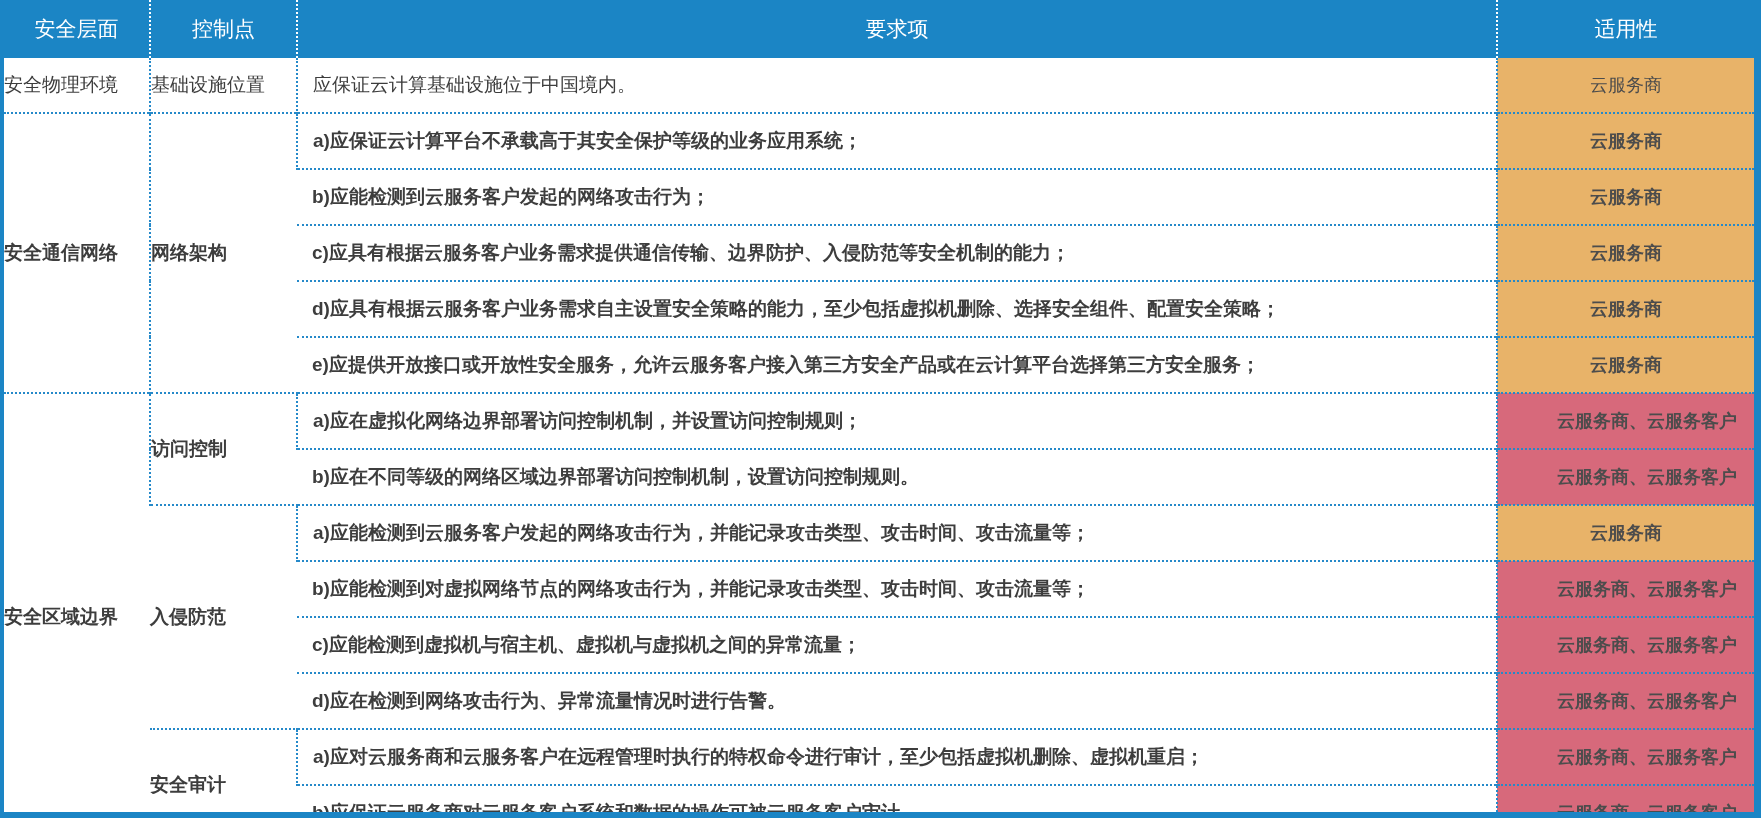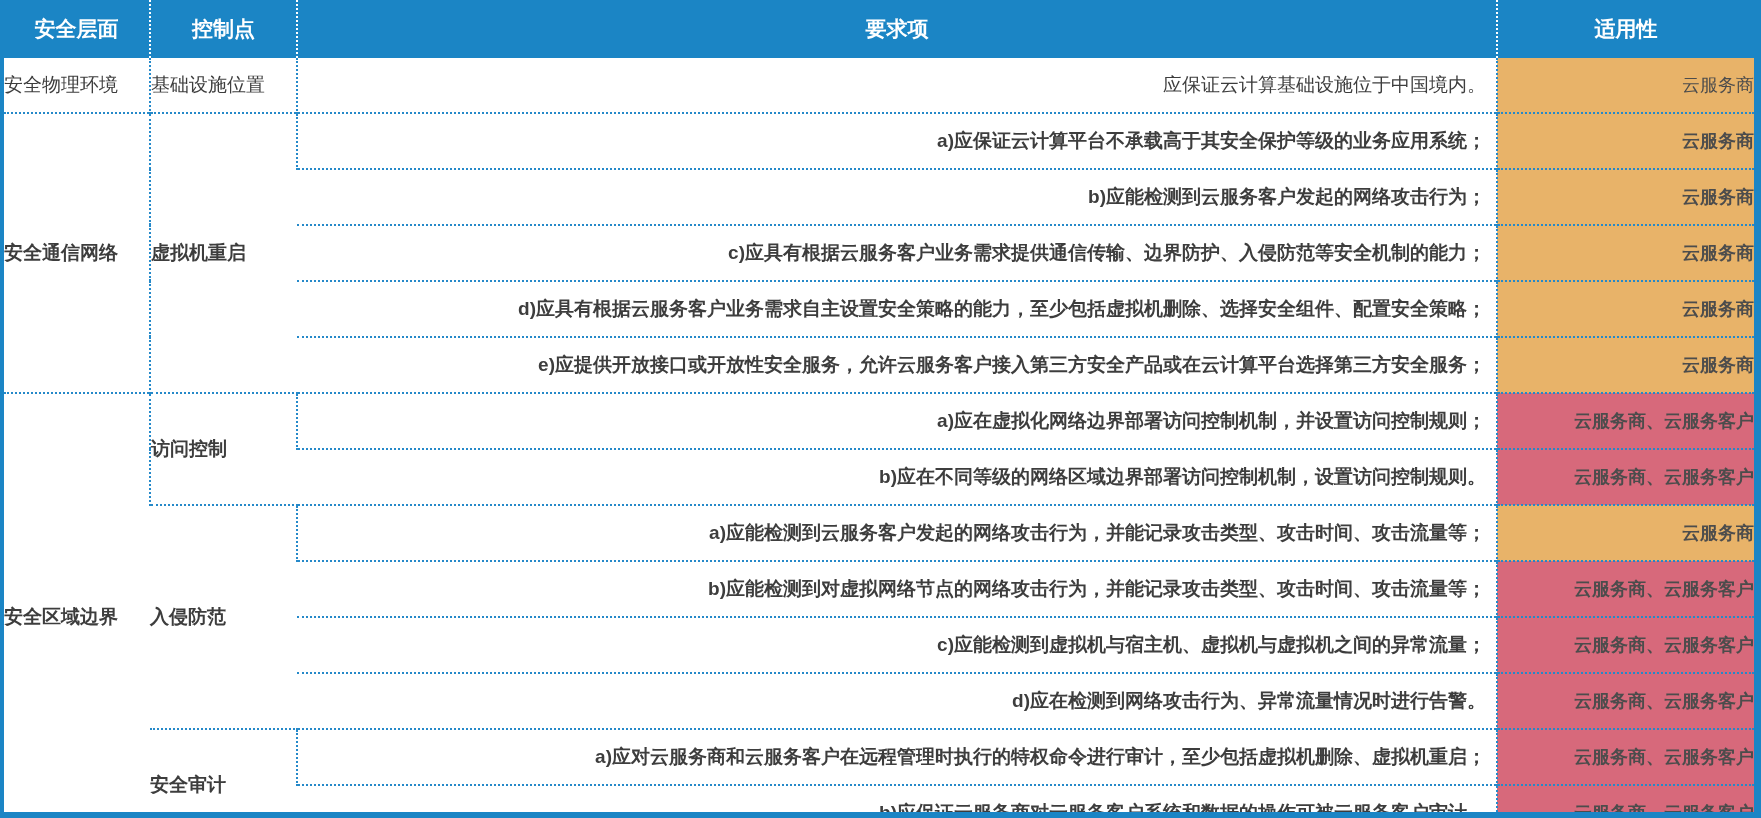--- a/index.html
+++ b/index.html
@@ -25,21 +25,21 @@
   }
   col.c1 { width: 146px; }
   col.c2 { width: 147px; }
   col.c3 { width: 1200px; }
   col.c4 { width: 257px; }
 
   thead th {
     background: #1b85c5;
     color: #ffffff;
     font-size: 21px;
-    font-weight: bold;
+    font-weight: normal;
     height: 58px;
     text-align: center;
     vertical-align: middle;
     padding: 0;
   }
   thead th + th { border-left: 2px dotted #ffffff; }
 
   tbody td {
     height: 54px;
     vertical-align: middle;
@@ -47,23 +47,23 @@
     color: #3d3d3d;
     padding: 0;
     background: #ffffff;
   }
   
   tbody td + td { border-left: 2px dotted #2589c9; }
   
   tbody td.bt { border-top: 2px dotted #2589c9; font-weight: bold; }
 
   td.layer, td.ctrl { text-align: left; }
-  td.req { text-align: right; padding-left: 15px; padding-right: 10px; }
+  td.req { text-align: left; padding-left: 15px; padding-right: 10px; }
   td.app {
-    text-align: right;
+    text-align: center;
     font-size: 18px;
     color: #4c4c4c;
   }
   td.app.provider { background: #e8b369; }
   td.app.both     { background: #d7697b; padding-left: 42px; }
 </style>
 </head>
 <body>
 
 <div class="wrap">
@@ -86,21 +86,21 @@
 
       <tr>
         <td class="layer">安全物理环境</td>
         <td class="ctrl">基础设施位置</td>
         <td class="req">应保证云计算基础设施位于中国境内。</td>
         <td class="app provider">云服务商</td>
       </tr>
 
       <tr>
         <td class="layer bt" rowspan="5">安全通信网络</td>
-        <td class="ctrl bt" rowspan="5">虚拟机重启</td>
+        <td class="ctrl bt" rowspan="5">网络架构</td>
         <td class="req bt">a)应保证云计算平台不承载高于其安全保护等级的业务应用系统；</td>
         <td class="app provider bt">云服务商</td>
       </tr>
       <tr>
         <td class="req bt">b)应能检测到云服务客户发起的网络攻击行为；</td>
         <td class="app provider bt">云服务商</td>
       </tr>
       <tr>
         <td class="req bt">c)应具有根据云服务客户业务需求提供通信传输、边界防护、入侵防范等安全机制的能力；</td>
         <td class="app provider bt">云服务商</td>

